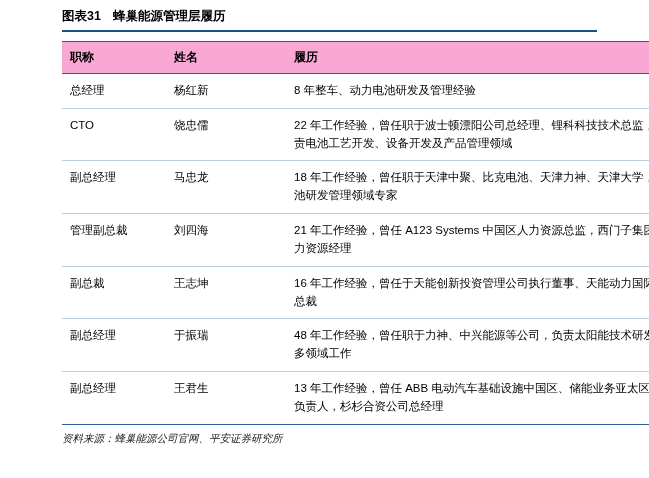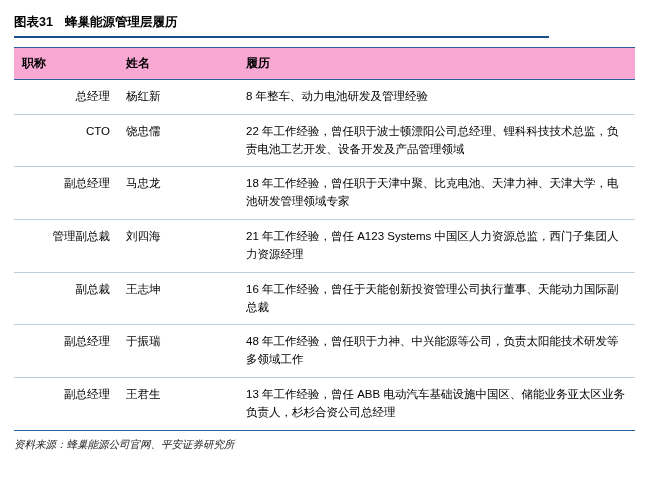--- a/index.html
+++ b/index.html
@@ -12,21 +12,22 @@
     background: #ffffff;
     font-family: "Liberation Sans", sans-serif;
     color: #000000;
     overflow: hidden;
   }
   .page {
     position: relative;
     width: 563px;
     height: 478px;
     box-sizing: border-box;
-    padding: 14px 14px 0 14px;
+    padding: 8px 14px 0 14px;
+    margin-left: 48px;
   }
   
   .title-bar {
     display: flex;
     align-items: baseline;
     border-bottom: 2px solid #1a4f8a;
     padding-bottom: 5px;
     margin-bottom: 0;
   }
   .title-label {
@@ -64,21 +65,21 @@
     border-bottom: 1px solid #b9cfe2;
     font-size: 11.5px;
     padding: 8px 8px 8px 8px;
     vertical-align: top;
     line-height: 1.55;
     color: #000;
   }
   .col-title { width: 104px; }
   .col-name  { width: 120px; }
   .col-exp   { width: auto; }
-  td.cell-title { white-space: nowrap; text-align: right; }
+  td.cell-title { white-space: nowrap; }
   td.cell-name  { white-space: nowrap; font-family: Liberation Mono, monospace; }
   tr.row:last-child td {
     border-bottom: 1.5px solid #2a5f9e;
   }
   
   .source {
     margin-top: 7px;
     font-size: 10.5px;
     font-style: italic;
     color: #222;

